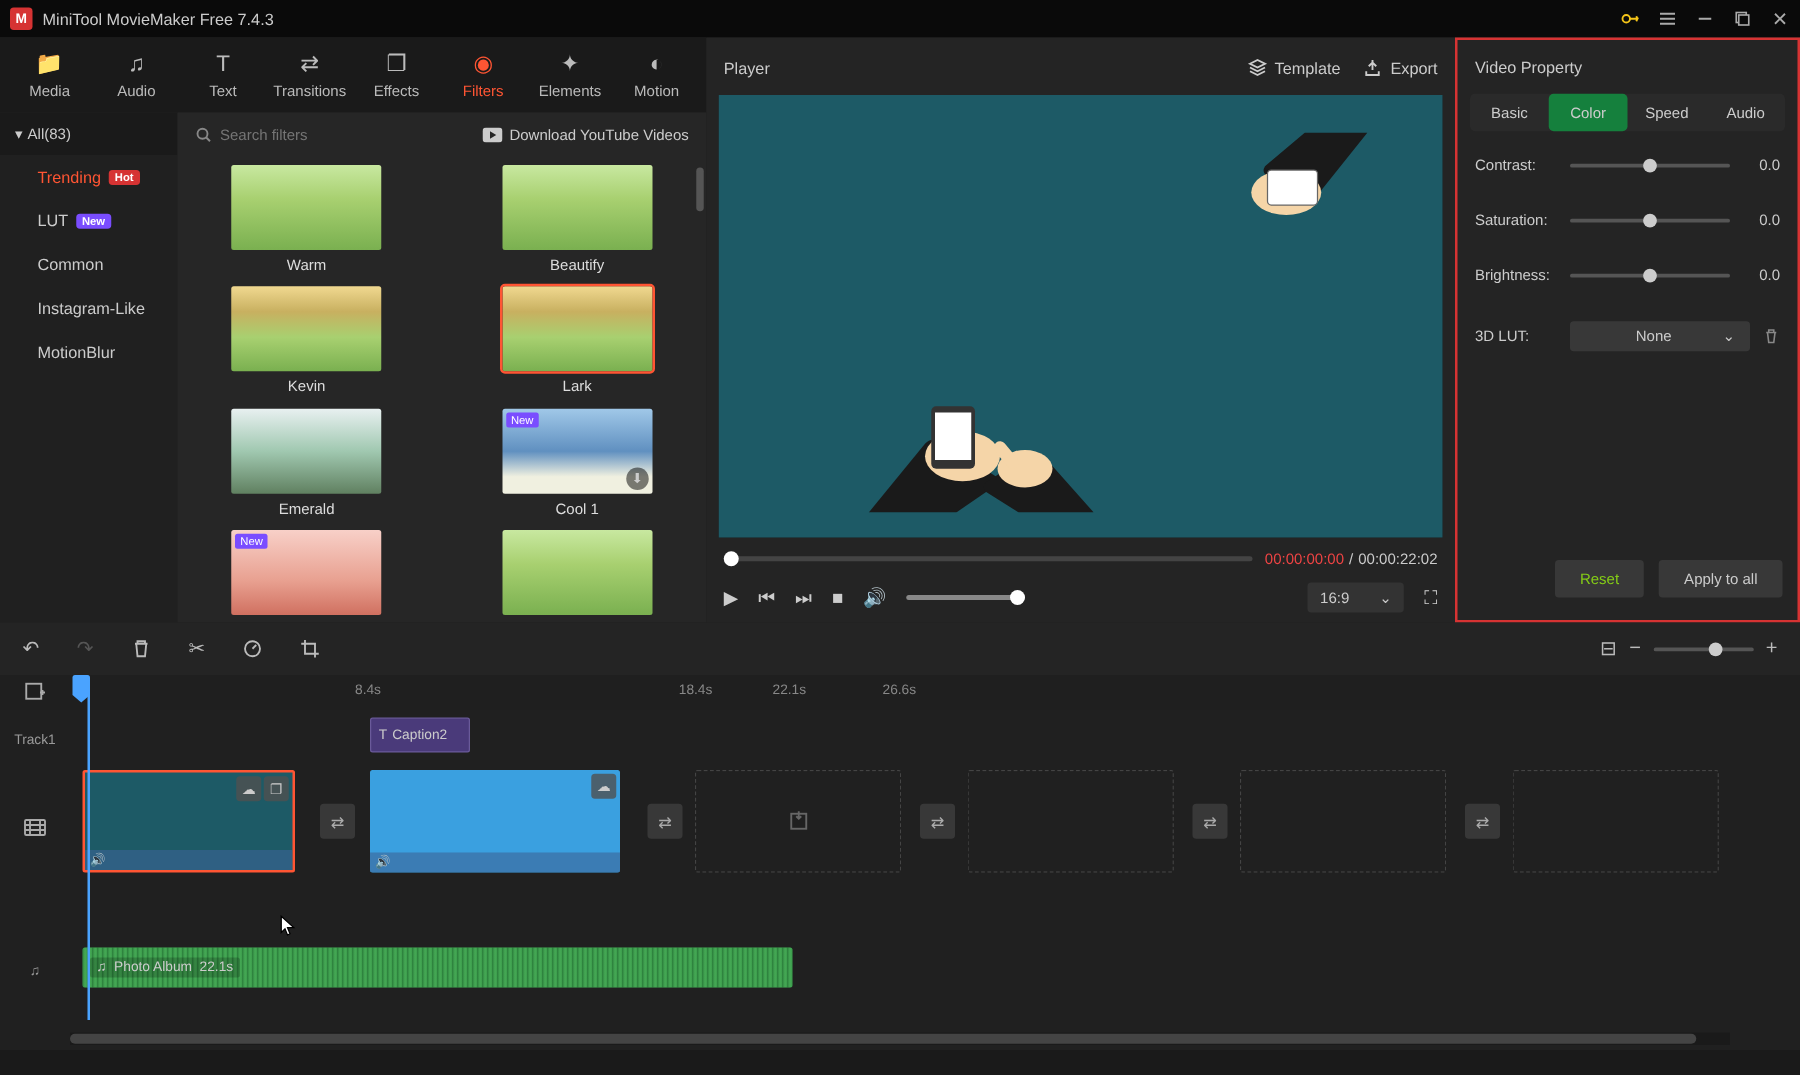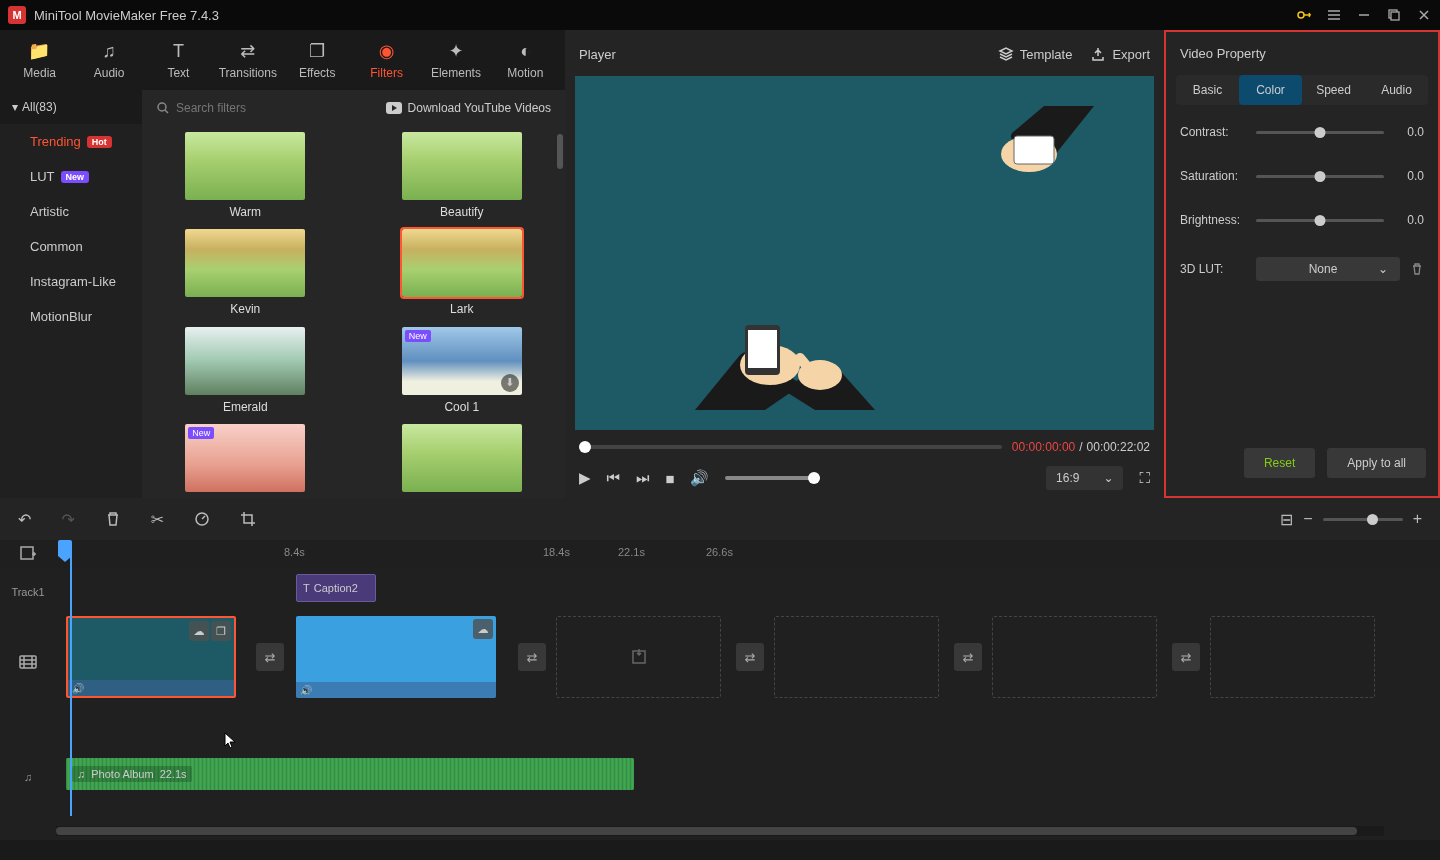--- a/index.html
+++ b/index.html
@@ -57,21 +57,21 @@
 .control-row{display:flex;align-items:center;gap:16px;margin-top:12px}
 .ctrl-btn{cursor:pointer;color:#ccc;font-size:15px}
 .vol-slider{width:95px;height:4px;background:#888;border-radius:2px;position:relative}
 .vol-thumb{position:absolute;right:0;top:-4px;width:12px;height:12px;background:#fff;border-radius:50%}
 .spacer{flex:1}
 .aspect-select{background:#333;padding:5px 10px;border-radius:3px;display:flex;align-items:center;gap:24px;cursor:pointer;font-size:12px}
 .right-pane{width:276px;background:#242424;border:2px solid #d63333;display:flex;flex-direction:column;padding:0 4px}
 .prop-title{padding:14px 10px;font-size:13px}
 .prop-tabs{display:flex;background:#2a2a2a;margin:0 6px;border-radius:4px}
 .prop-tab{flex:1;text-align:center;padding:8px 4px;font-size:12px;cursor:pointer}
-.prop-tab.active{background:#0c4a6e;border-radius:4px}
+.prop-tab.active{background:#15803d;border-radius:4px}
 .prop-body{flex:1;padding:20px 10px;display:flex;flex-direction:column;gap:30px}
 .prop-row{display:flex;align-items:center;gap:10px}
 .prop-label{width:66px;font-size:12px}
 .prop-slider{flex:1;height:3px;background:#555;border-radius:2px;position:relative}
 .prop-slider-thumb{position:absolute;left:50%;top:-4px;width:11px;height:11px;background:#ccc;border-radius:50%;transform:translateX(-50%)}
 .prop-value{width:30px;text-align:right;font-size:12px}
 .lut-select{flex:1;background:#383838;padding:5px 12px;border-radius:3px;display:flex;justify-content:space-between;align-items:center;cursor:pointer;font-size:12px}
 .trash{cursor:pointer;color:#888}
 .prop-footer{display:flex;gap:12px;padding:10px 8px 18px;justify-content:flex-end}
 .prop-btn{padding:8px 20px;background:#383838;border-radius:3px;cursor:pointer;font-size:12px}
@@ -203,23 +203,20 @@
           </div>
         <div class="filter-cat active">
             <span>Trending</span>
             <span class="badge badge-hot">Hot</span>
           </div>
         <div class="filter-cat">
             <span>LUT</span>
             <span class="badge badge-new">New</span>
           </div>
         <div class="filter-cat">
-            <span>Artistic</span>
-          </div>
-        <div class="filter-cat">
             <span>Common</span>
           </div>
         <div class="filter-cat">
             <span>Instagram-Like</span>
           </div>
         <div class="filter-cat">
             <span>MotionBlur</span>
           </div>
       </div>
       <div class="filter-content">

